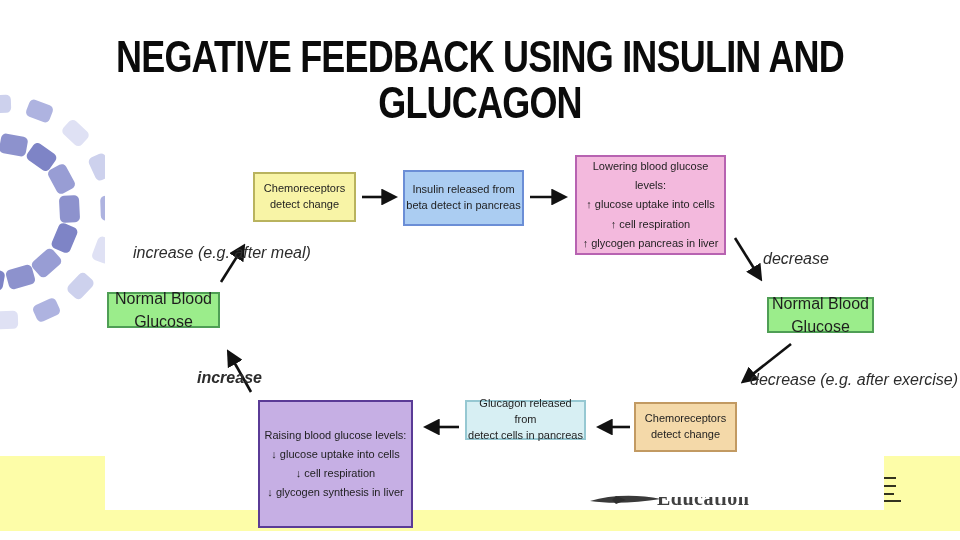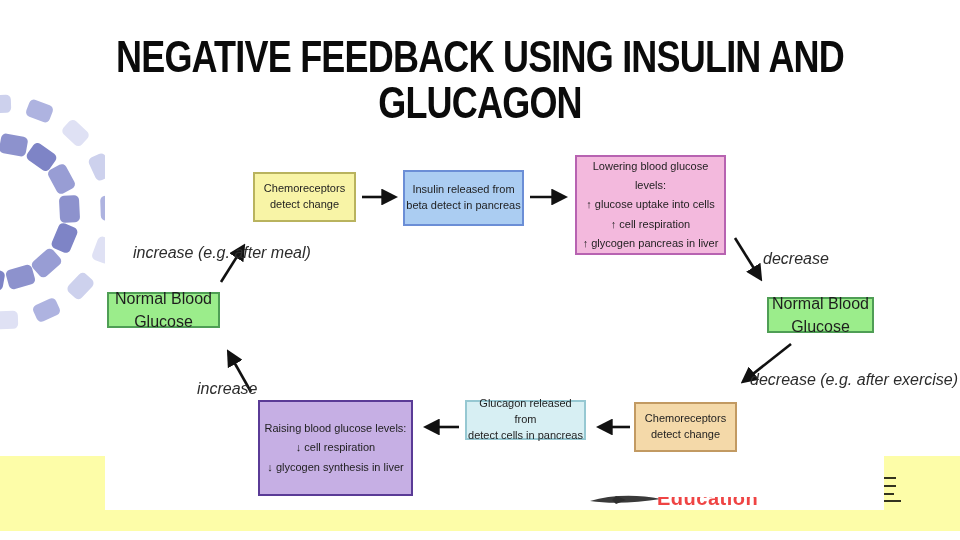--- a/index.html
+++ b/index.html
@@ -37,21 +37,21 @@
   }
   svg.arrows{position:absolute;left:0;top:0;width:960px;height:540px;pointer-events:none;}
   
   .logo-swoosh{position:absolute;left:588px;top:492px;z-index:5;}
   .logo-text-clip{
     position:absolute;left:657px;top:497px;width:130px;height:13px;
     overflow:hidden;z-index:5;
   }
   .logo-text-clip span{
     display:block;margin-top:-10px;font-size:20px;font-weight:bold;
-    color:#ef4444;letter-spacing:.5px;font-family:Liberation Sans, sans-serif;
+    color:#404040;letter-spacing:.5px;font-family:Liberation Serif, serif;
   }
   .logo-lines{position:absolute;z-index:5;}
   .logo-lines div{position:absolute;height:2px;background:#33331f;}
 </style>
 </head>
 <body>
 
 <div id="decor">
     <div class="sq" style="left: 138.308px; top: 63.0331px; width: 27px; height: 20px; background: rgb(141, 146, 205); transform: rotate(10deg);"></div>
     <div class="sq" style="left: 166.195px; top: 74.7882px; width: 27px; height: 20px; background: rgb(126, 132, 198); transform: rotate(35.7143deg);"></div>
@@ -122,34 +122,35 @@
   <div class="box" style="left: 634px; top: 402px; width: 103px; height: 50px; background: rgb(244, 217, 169); border-color: rgb(194, 154, 98);">
     <div>Chemoreceptors</div>
     <div>detect change</div>
   </div>
 
   <div class="box" style="left: 465px; top: 400px; width: 121px; height: 40px; background: rgb(215, 239, 243); border-color: rgb(150, 200, 210);">
     <div>Glucagon released from</div>
     <div>detect cells in pancreas</div>
   </div>
 
-  <div class="box big" style="left: 258px; top: 400px; width: 155px; height: 96px; background: rgb(198, 175, 228); border-color: rgb(90, 59, 150);">
+  <div class="box big" style="left: 258px; top: 400px; width: 155px; height: 128px; background: rgb(198, 175, 228); border-color: rgb(90, 59, 150);">
     <div>Raising blood glucose levels:</div>
+    <div>↓ glucose uptake into cells</div>
     <div>↓ cell respiration</div>
     <div>↓ glycogen synthesis in liver</div>
   </div>
 
   <div class="box normal" style="left: 107px; top: 292px; width: 113px; height: 36px; background: rgb(155, 237, 139); border-color: rgb(79, 158, 85);">
     <div>Normal Blood Glucose</div>
   </div>
 
   <div class="alabel" style="left:133px;top:244px;">increase (e.g. after meal)</div>
   <div class="alabel" style="left:763px;top:250px;">decrease</div>
   <div class="alabel" style="left:750px;top:371px;">decrease (e.g. after exercise)</div>
-  <div class="alabel" style="left:197px;top:380px;">increase</div>
+  <div class="alabel" style="left:197px;top:369px;font-weight:bold;">increase</div>
 </div>
 
 <svg class="logo-swoosh" width="75" height="16" viewBox="0 0 75 16">
   <path d="M2,9 C22,3 48,2 73,7 C48,11 22,12 2,9 Z" fill="#3a3a3a"></path>
   <path d="M28,4 L38,8 L28,12 L24,8 Z" fill="#2e2e2e"></path>
 </svg>
 <div class="logo-text-clip">
   <span>Education</span>
 </div>
 <div class="logo-lines">

